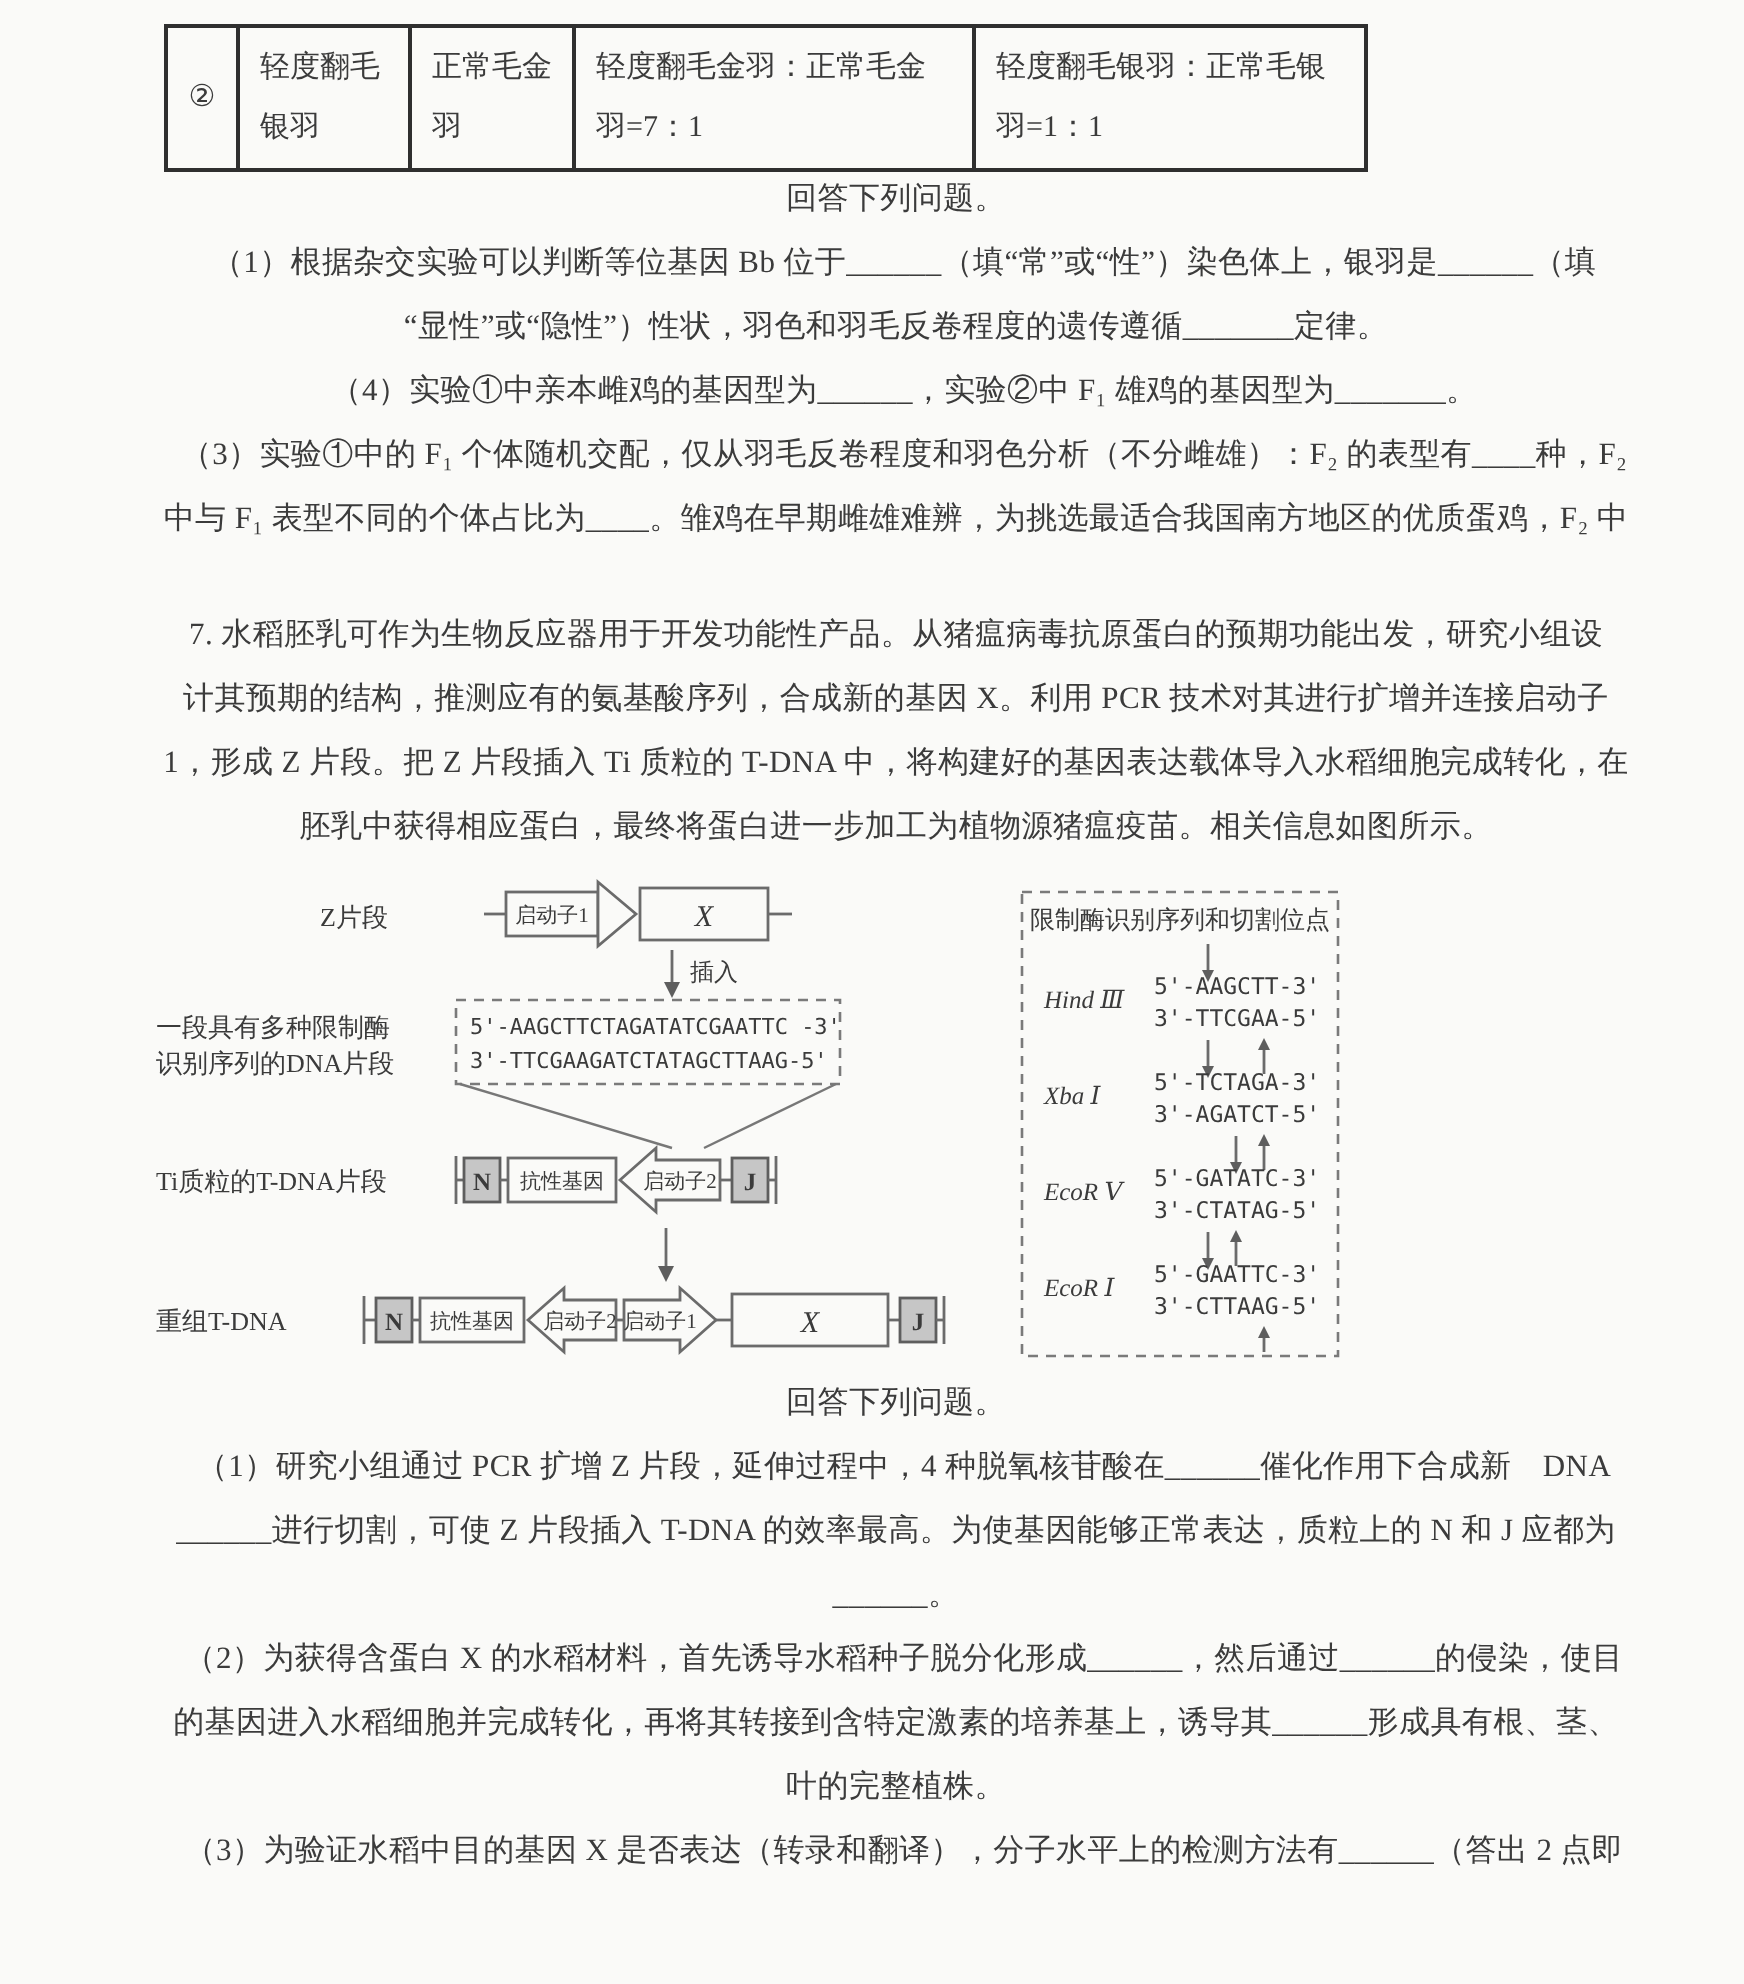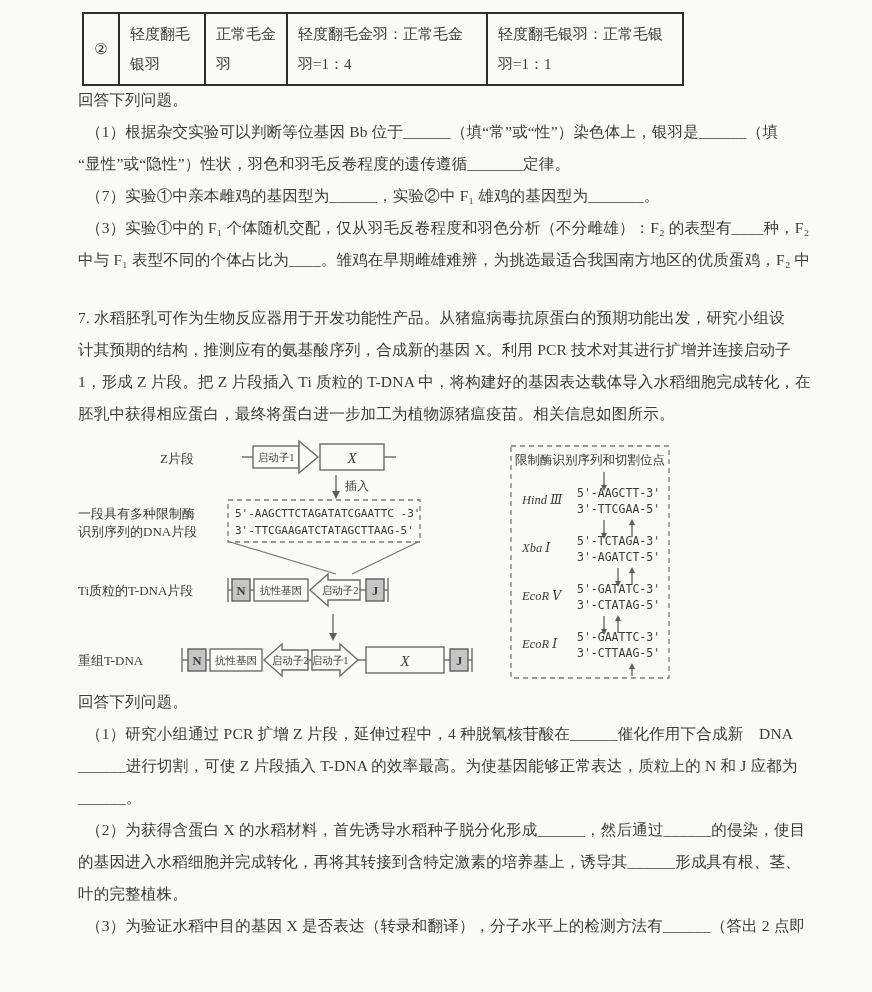--- a/index.html
+++ b/index.html
@@ -11,21 +11,21 @@
   }
   
   table.qtable { position:absolute; left:82px; top:12px; border-collapse:collapse; table-layout:fixed; }
   table.qtable td {
     border:2px solid #2f2f2f; font-size:15px; line-height:30px;
     padding:5px 10px; vertical-align:middle; color:#3b3b3b;
   }
   td.cnum { text-align:center; padding:5px 2px; }
   
   .tblock { position:absolute; left:78px; width:740px; }
-  .tl { white-space:pre; font-size:15.5px; height:32px; line-height:32px; letter-spacing:0.2px; }
+  .tl { white-space:pre; font-size:15.5px; height:32px; line-height:32px; letter-spacing:0.2px;text-align:center; }
   .ind { padding-left:8px; }
   
   svg.diagram { position:absolute; left:0; top:428px; }
   .dline { stroke:#6b6b6b; stroke-width:1.4; fill:none; }
   .dthin { stroke:#777; stroke-width:1.2; fill:none; }
   .dashedbox { stroke:#7a7a7a; stroke-width:1.3; fill:none; stroke-dasharray:5 4; }
   .whitebox { stroke:#6b6b6b; stroke-width:1.4; fill:#fafaf8; }
   .graybox  { stroke:#5e5e5e; stroke-width:1.4; fill:#c6c6c6; }
   .ahead { fill:#5e5e5e; stroke:none; }
   .clabel { font-family:"Liberation Serif","DejaVu Serif",serif; font-size:13px; fill:#3b3b3b; }
@@ -49,31 +49,31 @@
         <col style="width:86px">
         <col style="width:82px">
         <col style="width:200px">
         <col style="width:196px">
       </colgroup>
     <tbody>
         <tr>
       <td class="cnum">②</td>
       <td>轻度翻毛银羽</td>
       <td>正常毛金羽</td>
-      <td>轻度翻毛金羽：正常毛金羽=1：4</td>
+      <td>轻度翻毛金羽：正常毛金羽=7：1</td>
       <td>轻度翻毛银羽：正常毛银羽=1：1</td>
     </tr>
   </tbody>
     </table>
 
   <div class="tblock" style="top:84px">
     <div class="tl">回答下列问题。</div>
     <div class="tl ind">（1）根据杂交实验可以判断等位基因 Bb 位于______（填“常”或“性”）染色体上，银羽是______（填</div>
     <div class="tl">“显性”或“隐性”）性状，羽色和羽毛反卷程度的遗传遵循_______定律。</div>
-    <div class="tl ind">（7）实验①中亲本雌鸡的基因型为______，实验②中 F₁ 雄鸡的基因型为_______。</div>
+    <div class="tl ind">（4）实验①中亲本雌鸡的基因型为______，实验②中 F₁ 雄鸡的基因型为_______。</div>
     <div class="tl ind">（3）实验①中的 F₁ 个体随机交配，仅从羽毛反卷程度和羽色分析（不分雌雄）：F₂ 的表型有____种，F₂</div>
     <div class="tl">中与 F₁ 表型不同的个体占比为____。雏鸡在早期雌雄难辨，为挑选最适合我国南方地区的优质蛋鸡，F₂ 中</div>
   </div>
 
   <div class="tblock" style="top:302px">
     <div class="tl">7. 水稻胚乳可作为生物反应器用于开发功能性产品。从猪瘟病毒抗原蛋白的预期功能出发，研究小组设</div>
     <div class="tl">计其预期的结构，推测应有的氨基酸序列，合成新的基因 X。利用 PCR 技术对其进行扩增并连接启动子</div>
     <div class="tl">1，形成 Z 片段。把 Z 片段插入 Ti 质粒的 T-DNA 中，将构建好的基因表达载体导入水稻细胞完成转化，在</div>
     <div class="tl">胚乳中获得相应蛋白，最终将蛋白进一步加工为植物源猪瘟疫苗。相关信息如图所示。</div>
   </div>

